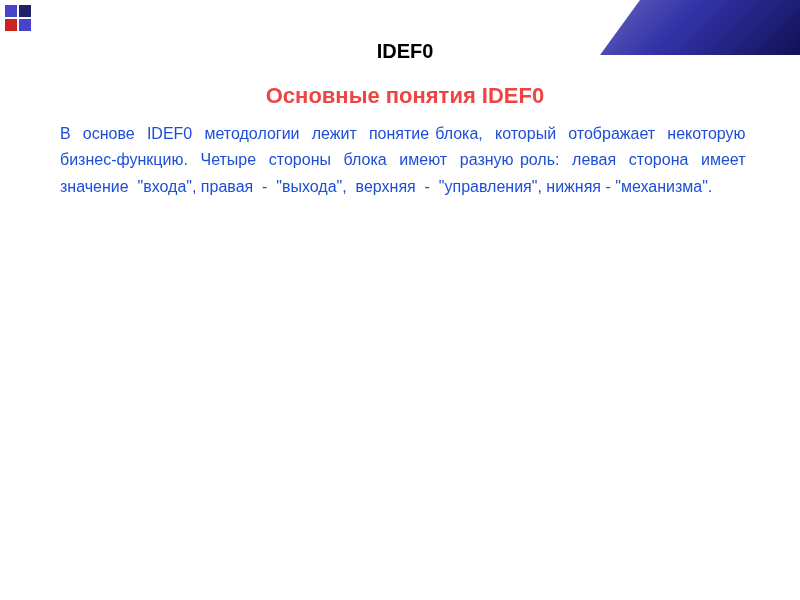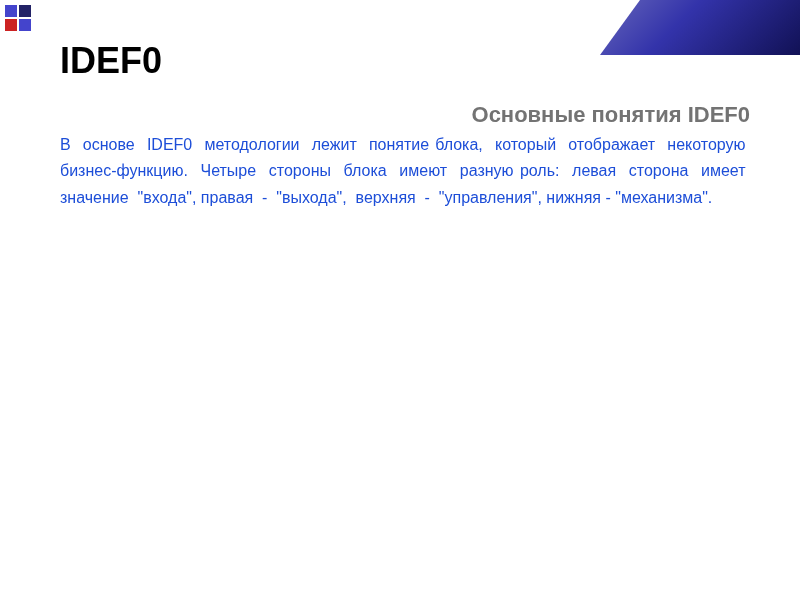--- a/index.html
+++ b/index.html
@@ -16,42 +16,43 @@
       overflow: hidden;
       position: relative;
     }
 
     .content {
       padding: 30px 50px 30px 60px;
       margin-top: 10px;
     }
 
     .main-title {
-      font-size: 36px;
+      font-size: 20px;
       font-weight: bold;
       color: #000000;
       margin-bottom: 20px;
       font-family: Arial, sans-serif;
+      text-align: center;
     }
 
     .intro-paragraph {
       font-size: 16px;
       color: #000000;
       line-height: 1.5;
       margin-bottom: 30px;
       text-align: justify;
       font-family: Arial, sans-serif;
     }
 
     .section-title {
       font-size: 22px;
       font-weight: bold;
-      color: #737373;
-      text-align: right;
-      margin-bottom: 4px;
+      color: #ef4444;
+      text-align: center;
+      margin-bottom: 12px;
       font-family: Arial, sans-serif;
     }
 
     .body-paragraph {
       font-size: 16px;
       color: #1d4ed8;
       line-height: 1.65;
       text-align: justify;
       font-family: Arial, sans-serif;
       hyphens: auto;

